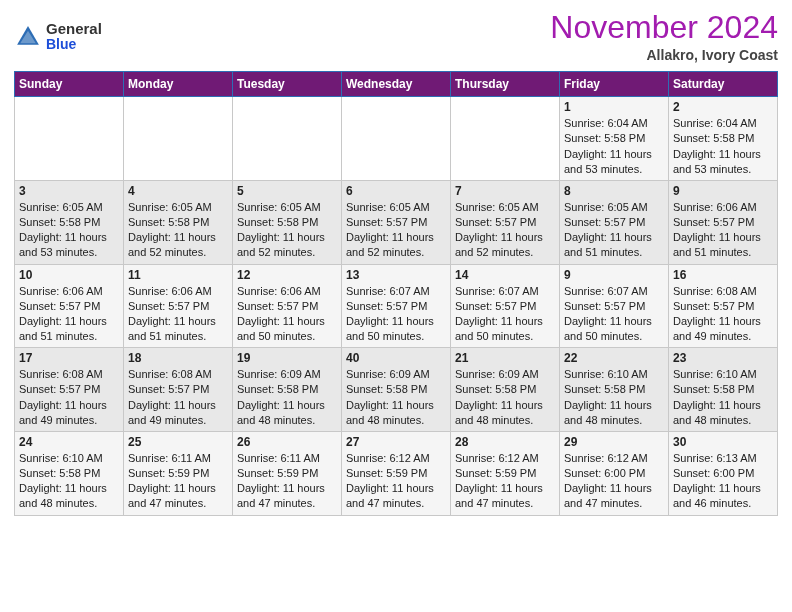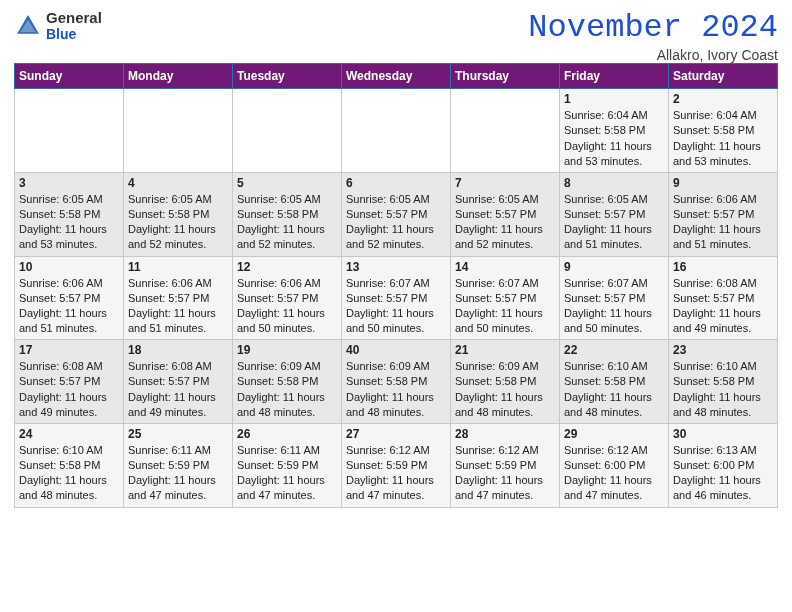--- a/index.html
+++ b/index.html
@@ -11,23 +11,23 @@
       padding: 0;
     }
     .page {
       width: 792px;
       min-height: 612px;
       background: #fff;
       padding: 10px 14px 14px 14px;
     }
     .header {
       display: flex;
-      align-items: flex-start;
+      align-items: center;
       justify-content: space-between;
-      margin-bottom: 0;
+      margin-bottom: 8px;
     }
     .logo {
       display: flex;
       align-items: center;
       gap: 0;
     }
     .logo-text {
       display: flex;
       flex-direction: column;
       font-size: 14px;
@@ -40,28 +40,28 @@
       width: 28px;
       height: 28px;
       margin-right: 4px;
     }
     .title-block {
       text-align: right;
     }
     .month-title {
       font-size: 32px;
       font-weight: normal;
-      color: #1d4ed8;
+      color: #a21caf;
       line-height: 1.1;
-      font-family: Liberation Mono, monospace;
     }
     .location {
       font-size: 14px;
       color: #444;
       margin-top: 2px;
+      font-weight: bold;
     }
     .calendar-table {
       width: 100%;
       border-collapse: collapse;
       table-layout: fixed;
     }
     .calendar-table th {
       background: #701a75;
       color: #fff;
       font-size: 12px;

